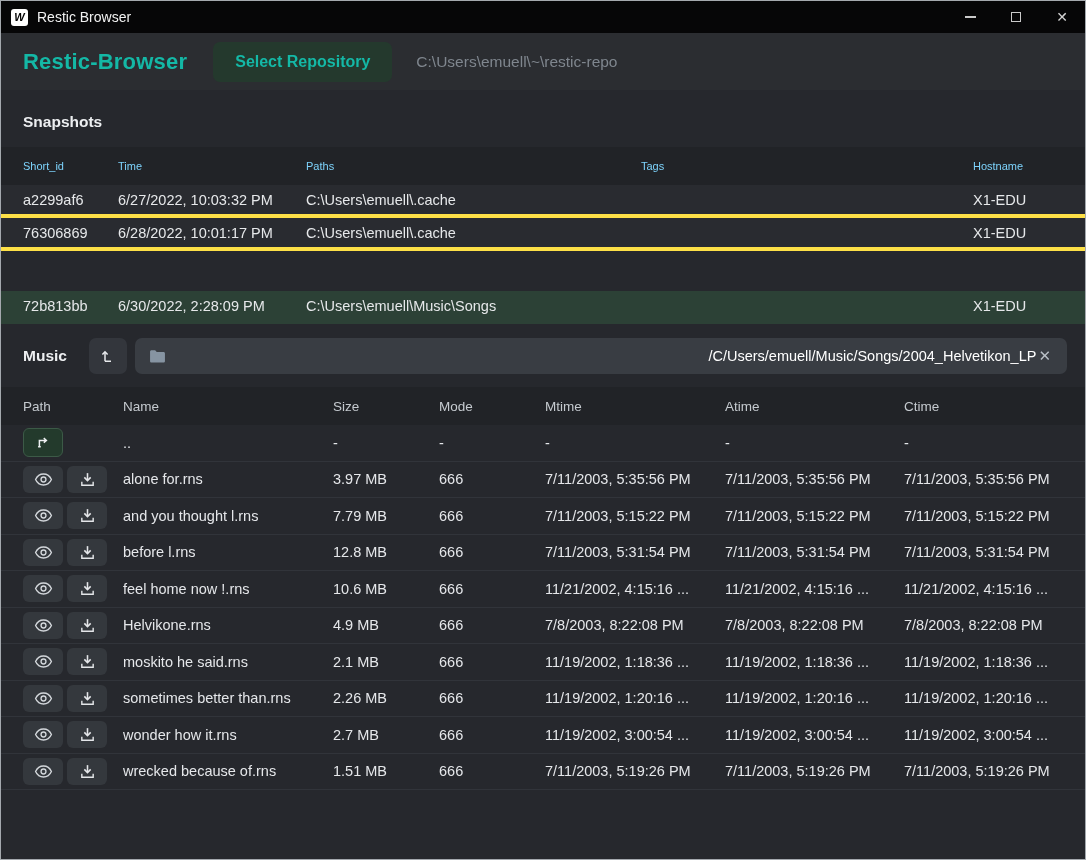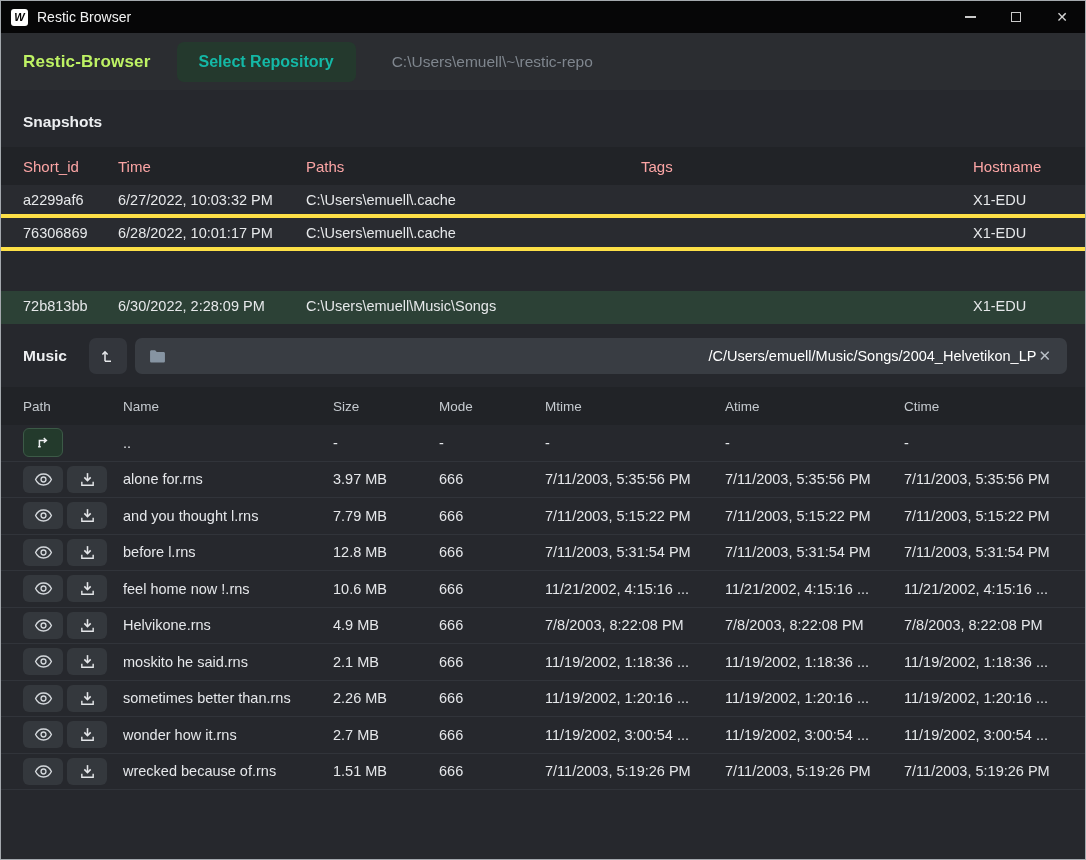--- a/index.html
+++ b/index.html
@@ -14,29 +14,29 @@
   .logo { margin-left:10px; width:17px; height:17px; background:#ffffff; border-radius:3px;
           color:#000; font-weight:bold; font-size:11px; display:flex; align-items:center; justify-content:center; font-style:italic;}
   .title-text { color:#f2f2f2; font-size:14px; margin-left:9px; }
   .controls { margin-left:auto; display:flex; height:100%; }
   .ctrl { width:46px; height:100%; display:flex; align-items:center; justify-content:center; background:none; border:none; cursor:default; }
   .min-glyph { width:11px; height:2px; background:#c9c9c9; }
   .max-glyph { width:10px; height:10px; border:1.5px solid #c9c9c9; background:none; }
   .close-glyph { color:#d4d4d4; font-size:14px; line-height:1; }
   
   .header { height:57px; background:#2b2d31; display:flex; align-items:center; padding:0 22px; flex:0 0 auto; }
-  .app-title { font-size:17px; font-weight:bold; color:#bef264; letter-spacing:.2px; }
+  .app-title { font-size:22px; font-weight:bold; color:#14b8a6; letter-spacing:.2px; }
   .select-repo-btn { margin-left:26px; background:#24392d; color:#14b8a6; font-weight:bold; font-size:16px;
                      border:none; border-radius:7px; padding:11px 22px; font-family:inherit; }
-  .repo-path { margin-left:36px; color:#7f868e; font-size:15.5px; }
+  .repo-path { margin-left:24px; color:#7f868e; font-size:15.5px; }
   
   .section-title { font-weight:bold; font-size:15.5px; color:#edeff1; padding:23px 22px 16px; }
   .snap-header, .snap-row { display:grid; grid-template-columns:95px 188px 335px 332px 1fr;
                             padding:0 22px; align-items:center; white-space:nowrap; }
-  .snap-header { height:38px; background:#212327; color:#fca5a5; font-size:15px; }
+  .snap-header { height:38px; background:#212327; color:#7dd3fc; font-size:11px; }
   .snap-row { height:33px; font-size:14.5px; color:#e6e8ea; background:#292b30; border-bottom:4px solid #fde047; }
   .snap-row.selected { background:#2c4136; border-bottom-color:#2c4136;margin-top:40px; }
   .cell { overflow:hidden; text-overflow:ellipsis; }
   
   .files-bar { display:flex; align-items:center; padding:14px 18px 10px 22px; flex:0 0 auto; }
   .files-title { font-weight:bold; font-size:15.5px; color:#edeff1; }
   .levelup-btn { margin-left:22px; width:38px; height:36px; background:#33363c; border-radius:7px;
                  display:flex; align-items:center; justify-content:center; border:none; flex:0 0 auto; }
   .breadcrumb { margin-left:8px; flex:1; height:36px; background:#393d43; border-radius:7px;
                 display:flex; align-items:center; padding:0 14px; }

